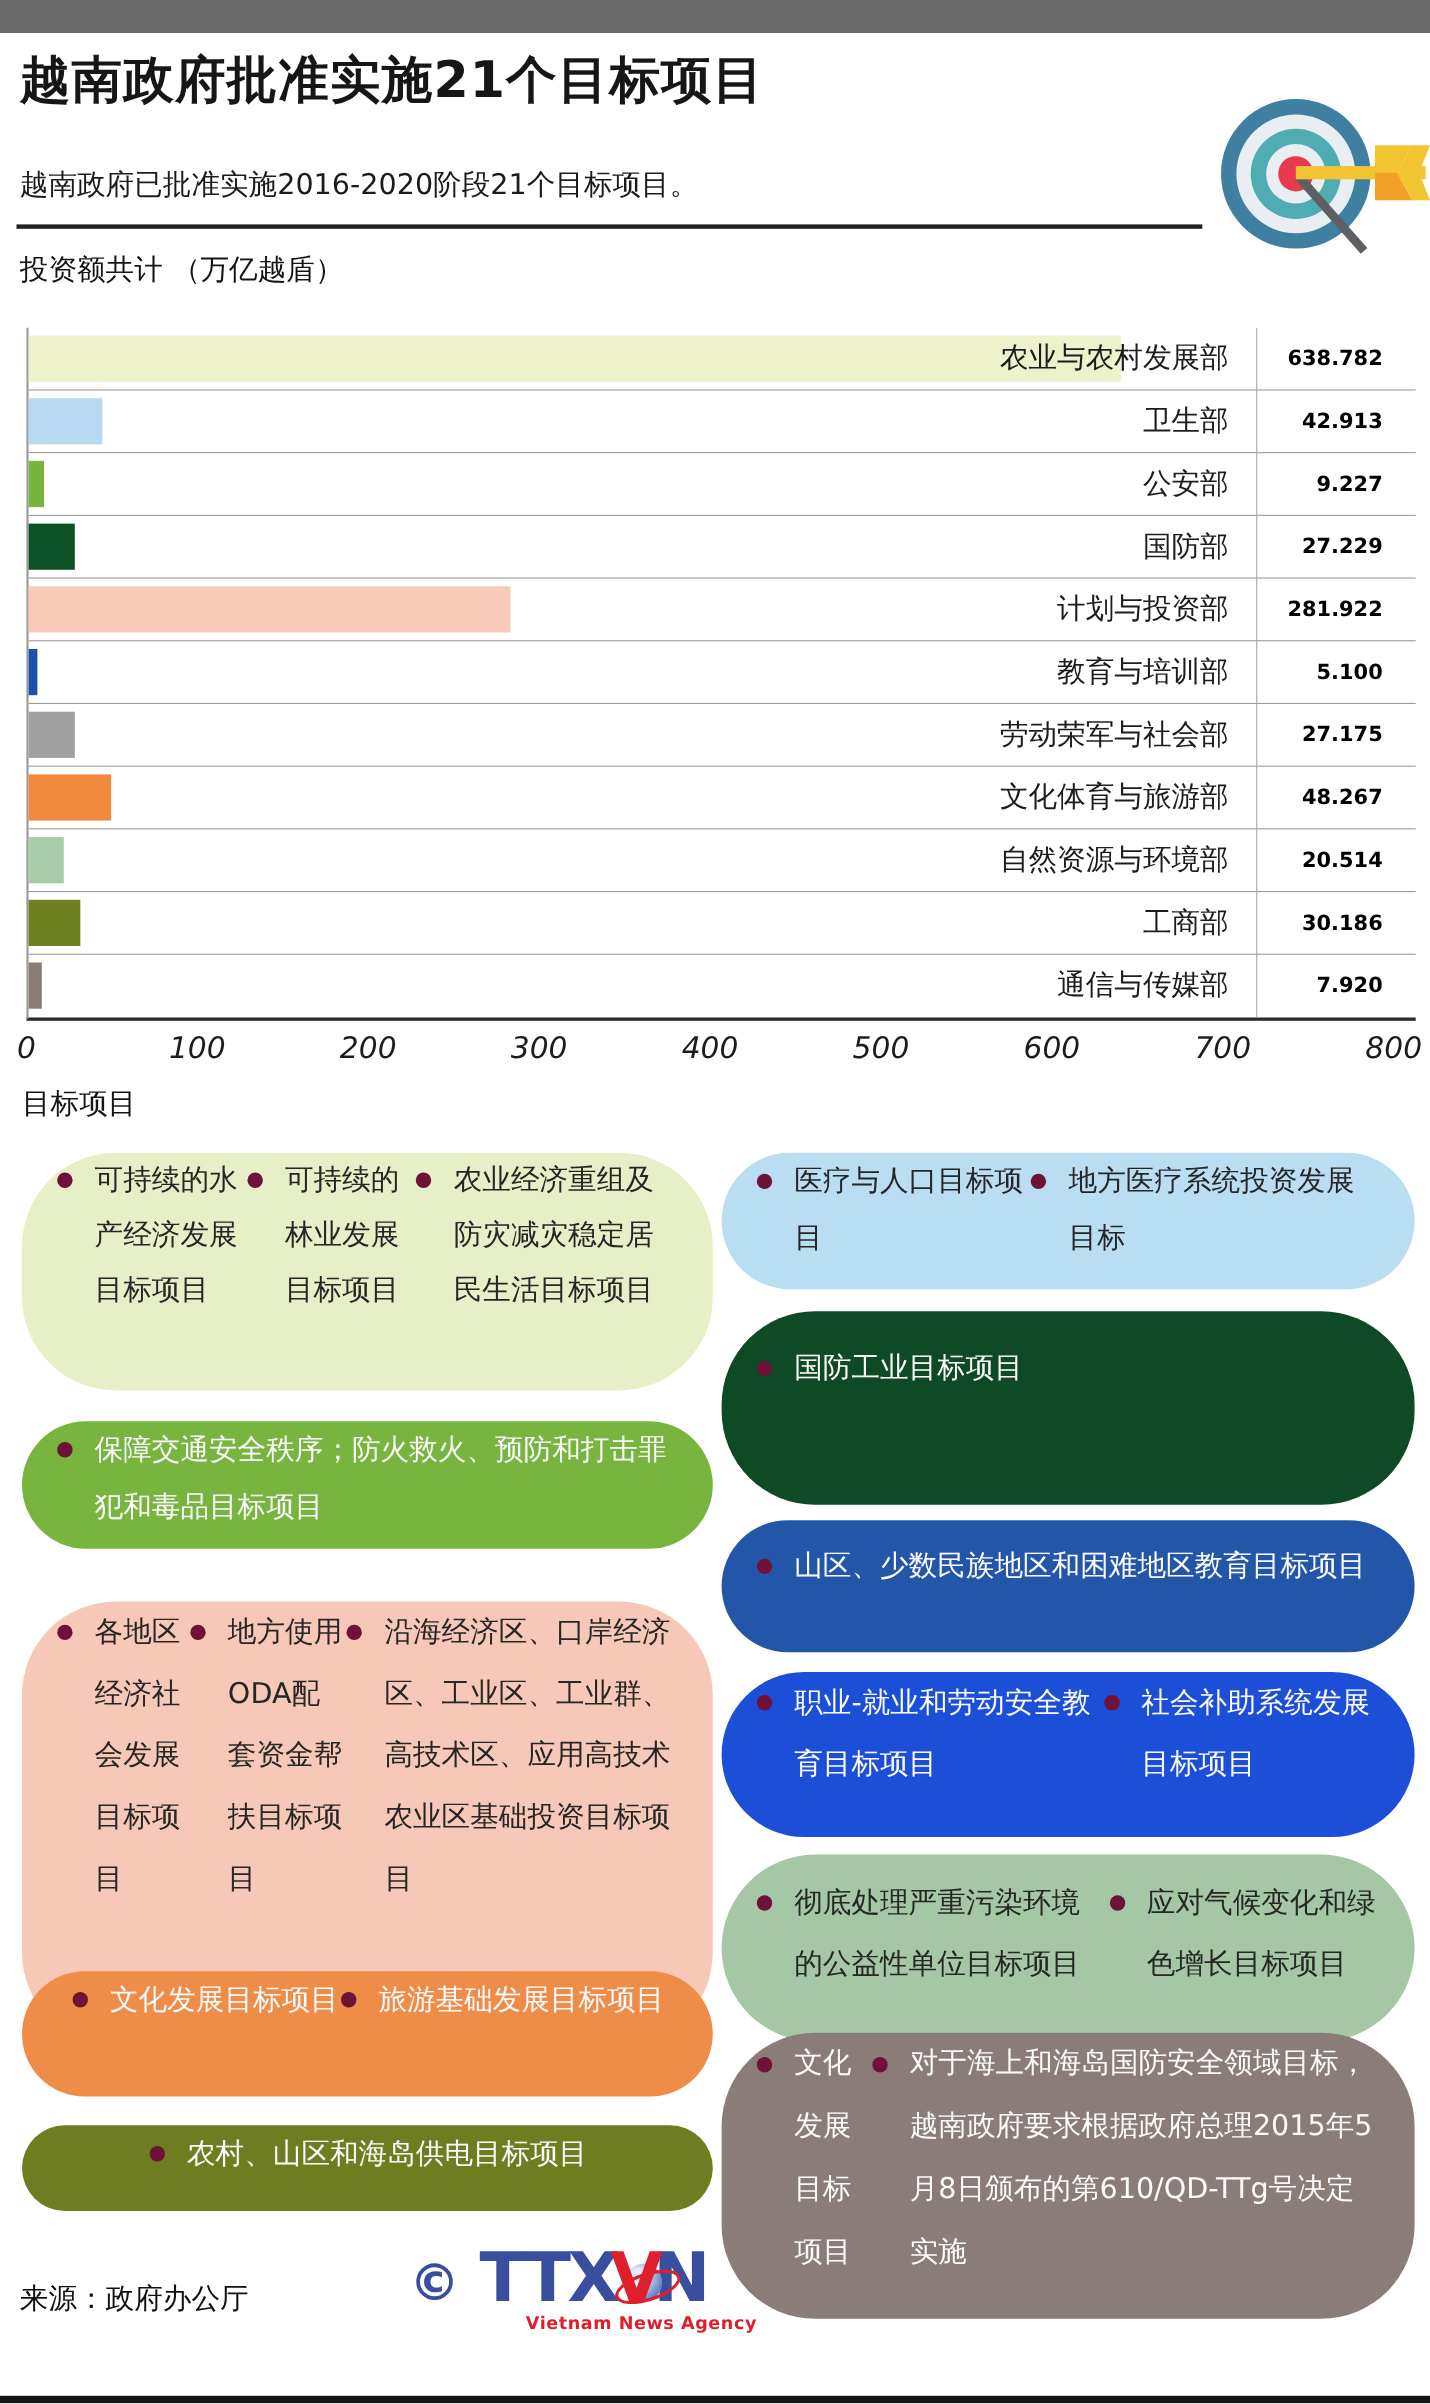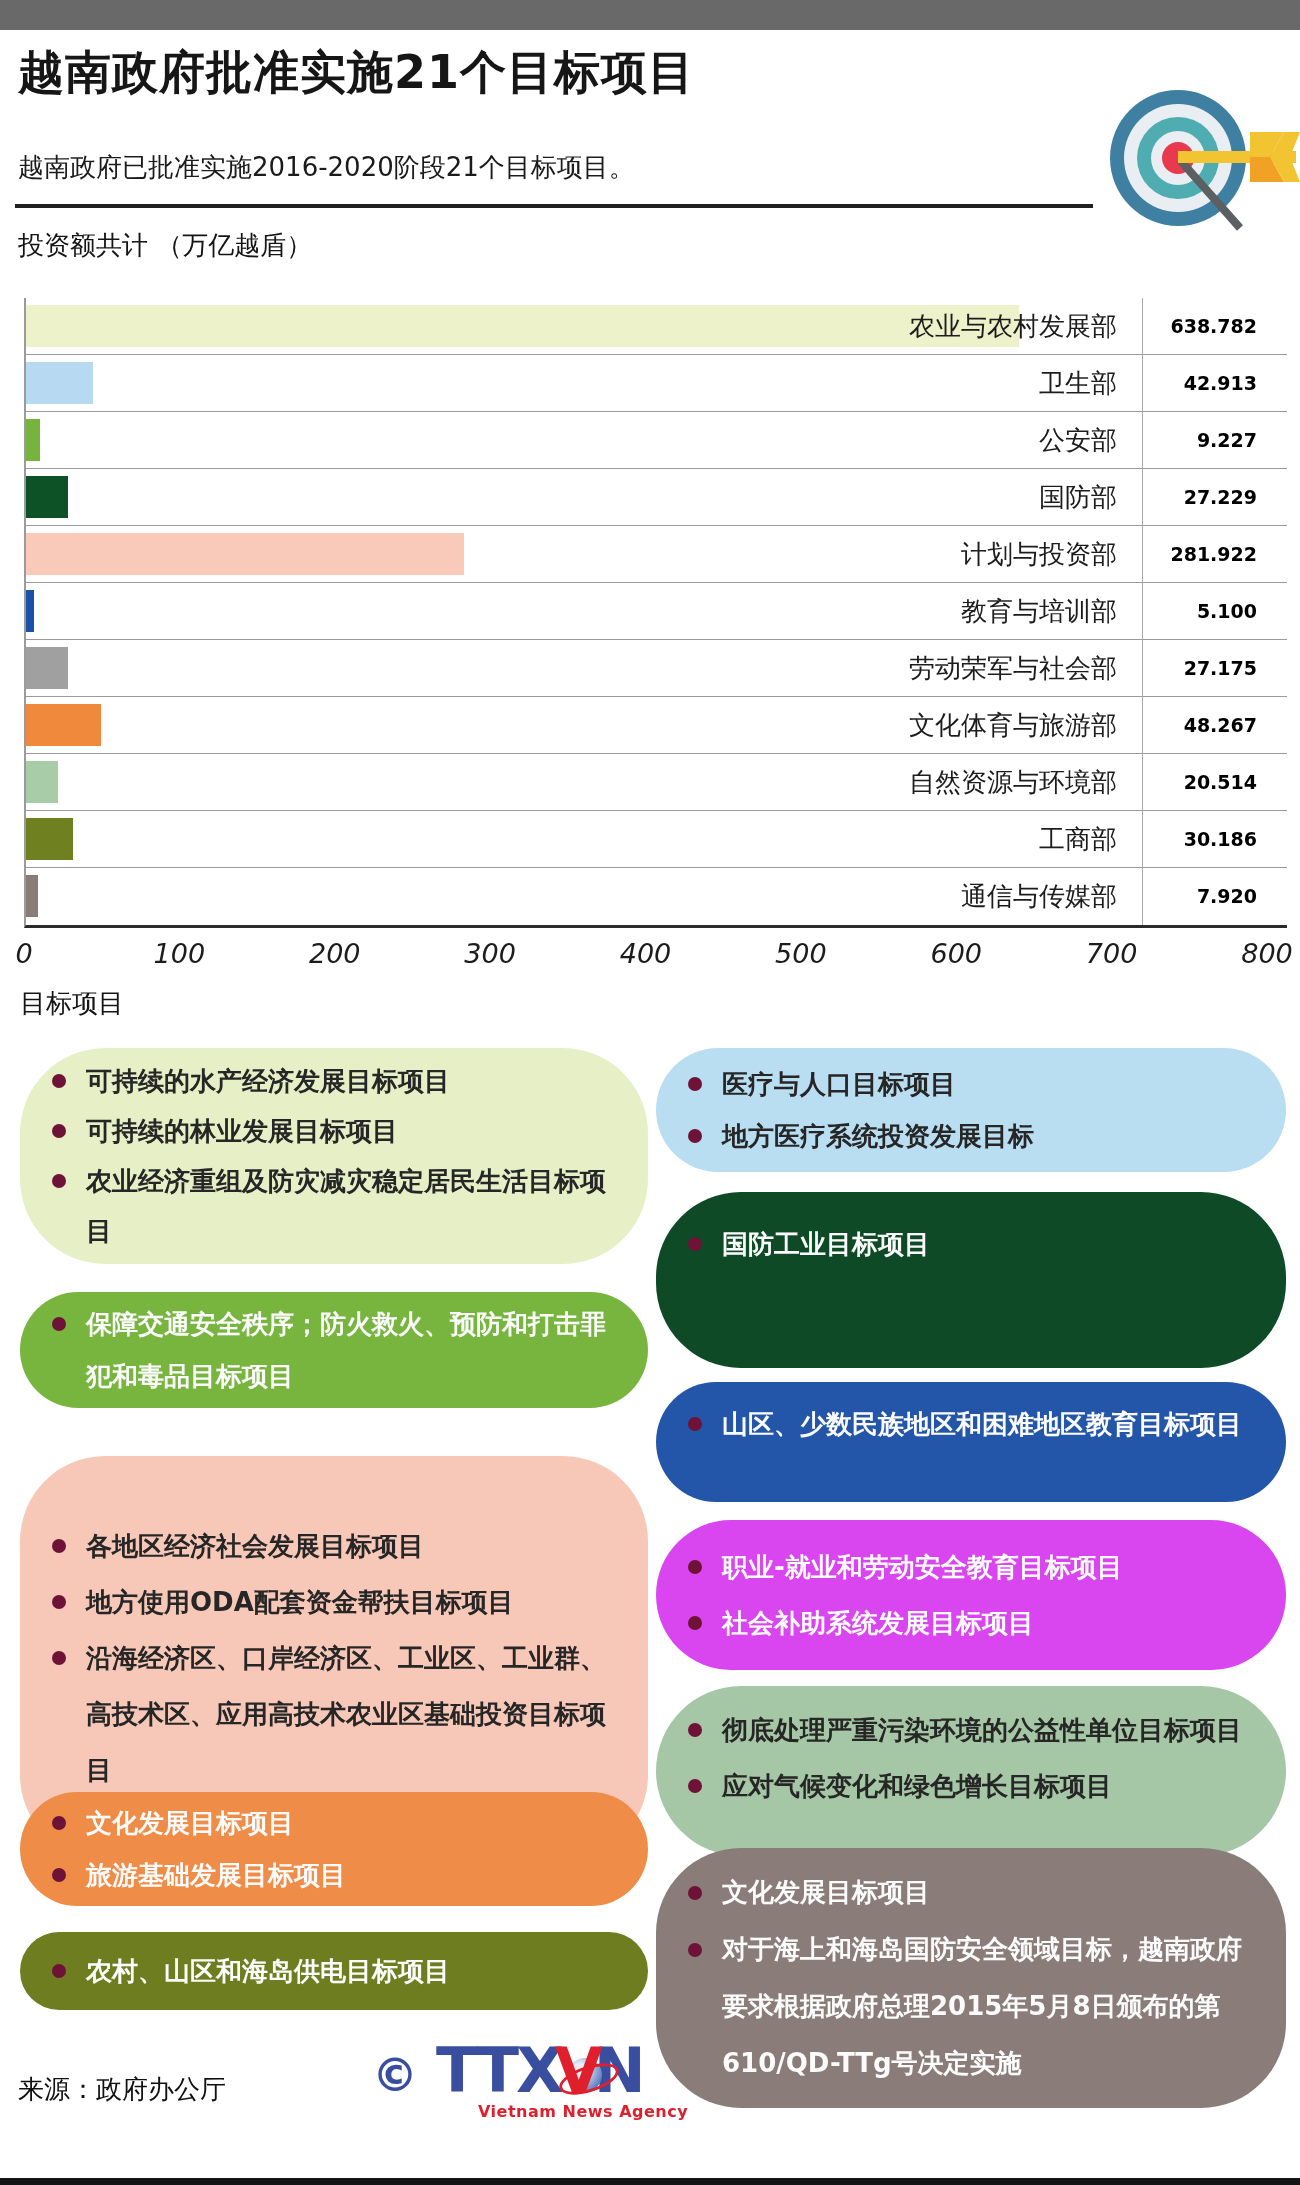--- a/index.html
+++ b/index.html
@@ -27,22 +27,22 @@
             font-size:26px; color:#1c1c1c; z-index:2; white-space:nowrap; }
   .cvalue { position:absolute; right:30px; top:0; height:56px; line-height:56px;
             font-size:19px; font-weight:bold; color:#000; z-index:2; }
 
   .ticks { position:absolute; left:24px; top:938px; width:1243px; height:40px; }
   .tick { position:absolute; top:0; transform:translateX(-50%); font-size:27px;
           font-style:italic; color:#1c1c1c; }
 
   .projects-heading { position:absolute; left:20px; top:986px; font-size:26px; color:#141414; }
 
-  .bubble { position:absolute; box-sizing:border-box; display:flex; flex-direction:column;
-            justify-content:center; padding:0 30px;font-weight:bold; }
+  .bubble { position:absolute; box-sizing:border-box; display:flex; 
+            justify-content:center; padding:0 30px; }
   .bubble .item { position:relative; padding-left:36px; font-size:26px; }
   .bubble .dot { position:absolute; left:2px; width:14px; height:14px; border-radius:50%;
                  background:#6e1337; }
   .light-text .item { color:#fbfbfb; }
   .dark-text .item { color:#262626; }
 
   .source { position:absolute; left:18px; top:2072px; font-size:26px; color:#101010; }
 
   .logo { position:absolute; left:372px; top:2040px; width:360px; height:84px; }
   .copyright { position:absolute; left:0; top:8px; font-size:46px; color:#3a4ea0; font-weight:bold; }
@@ -185,21 +185,21 @@
       <div class="bubble dark-text" style="top: 1048px; height: 124px; left: 656px; width: 630px; background: rgb(185, 222, 242); border-radius: 62px;">
         <div class="item" style="line-height: 52px;"><span class="dot" style="top: 19px;"></span><span>医疗与人口目标项目</span></div>
         <div class="item" style="line-height: 52px;"><span class="dot" style="top: 19px;"></span><span>地方医疗系统投资发展目标</span></div>
       </div>
       <div class="bubble light-text" style="top: 1192px; height: 176px; left: 656px; width: 630px; background: rgb(13, 74, 37); border-radius: 85px; justify-content: flex-start; padding-top: 26px;">
         <div class="item" style="line-height: 52px;"><span class="dot" style="top: 19px;"></span><span>国防工业目标项目</span></div>
       </div>
       <div class="bubble light-text" style="top: 1382px; height: 120px; left: 656px; width: 630px; background: rgb(35, 86, 168); border-radius: 60px; justify-content: flex-start; padding-top: 16px;">
         <div class="item" style="line-height: 52px;"><span class="dot" style="top: 19px;"></span><span>山区、少数民族地区和困难地区教育目标项目</span></div>
       </div>
-      <div class="bubble light-text" style="top: 1520px; height: 150px; left: 656px; width: 630px; background: #d946ef; border-radius: 75px;">
+      <div class="bubble light-text" style="top: 1520px; height: 150px; left: 656px; width: 630px; background: #1d4ed8; border-radius: 75px;">
         <div class="item" style="line-height: 56px;"><span class="dot" style="top: 21px;"></span><span>职业-就业和劳动安全教育目标项目</span></div>
         <div class="item" style="line-height: 56px;"><span class="dot" style="top: 21px;"></span><span>社会补助系统发展目标项目</span></div>
       </div>
       <div class="bubble dark-text" style="top: 1686px; height: 170px; left: 656px; width: 630px; background: rgb(165, 199, 165); border-radius: 85px; justify-content: flex-start; padding-top: 16px;">
         <div class="item" style="line-height: 56px;"><span class="dot" style="top: 21px;"></span><span>彻底处理严重污染环境的公益性单位目标项目</span></div>
         <div class="item" style="line-height: 56px;"><span class="dot" style="top: 21px;"></span><span>应对气候变化和绿色增长目标项目</span></div>
       </div>
       <div class="bubble light-text" style="top: 1848px; height: 260px; left: 656px; width: 630px; background: rgb(138, 125, 121); border-radius: 85px;">
         <div class="item" style="line-height: 57px;"><span class="dot" style="top: 21.5px;"></span><span>文化发展目标项目</span></div>
         <div class="item" style="line-height: 57px;"><span class="dot" style="top: 21.5px;"></span><span>对于海上和海岛国防安全领域目标，越南政府要求根据政府总理2015年5月8日颁布的第610/QD-TTg号决定实施</span></div>

